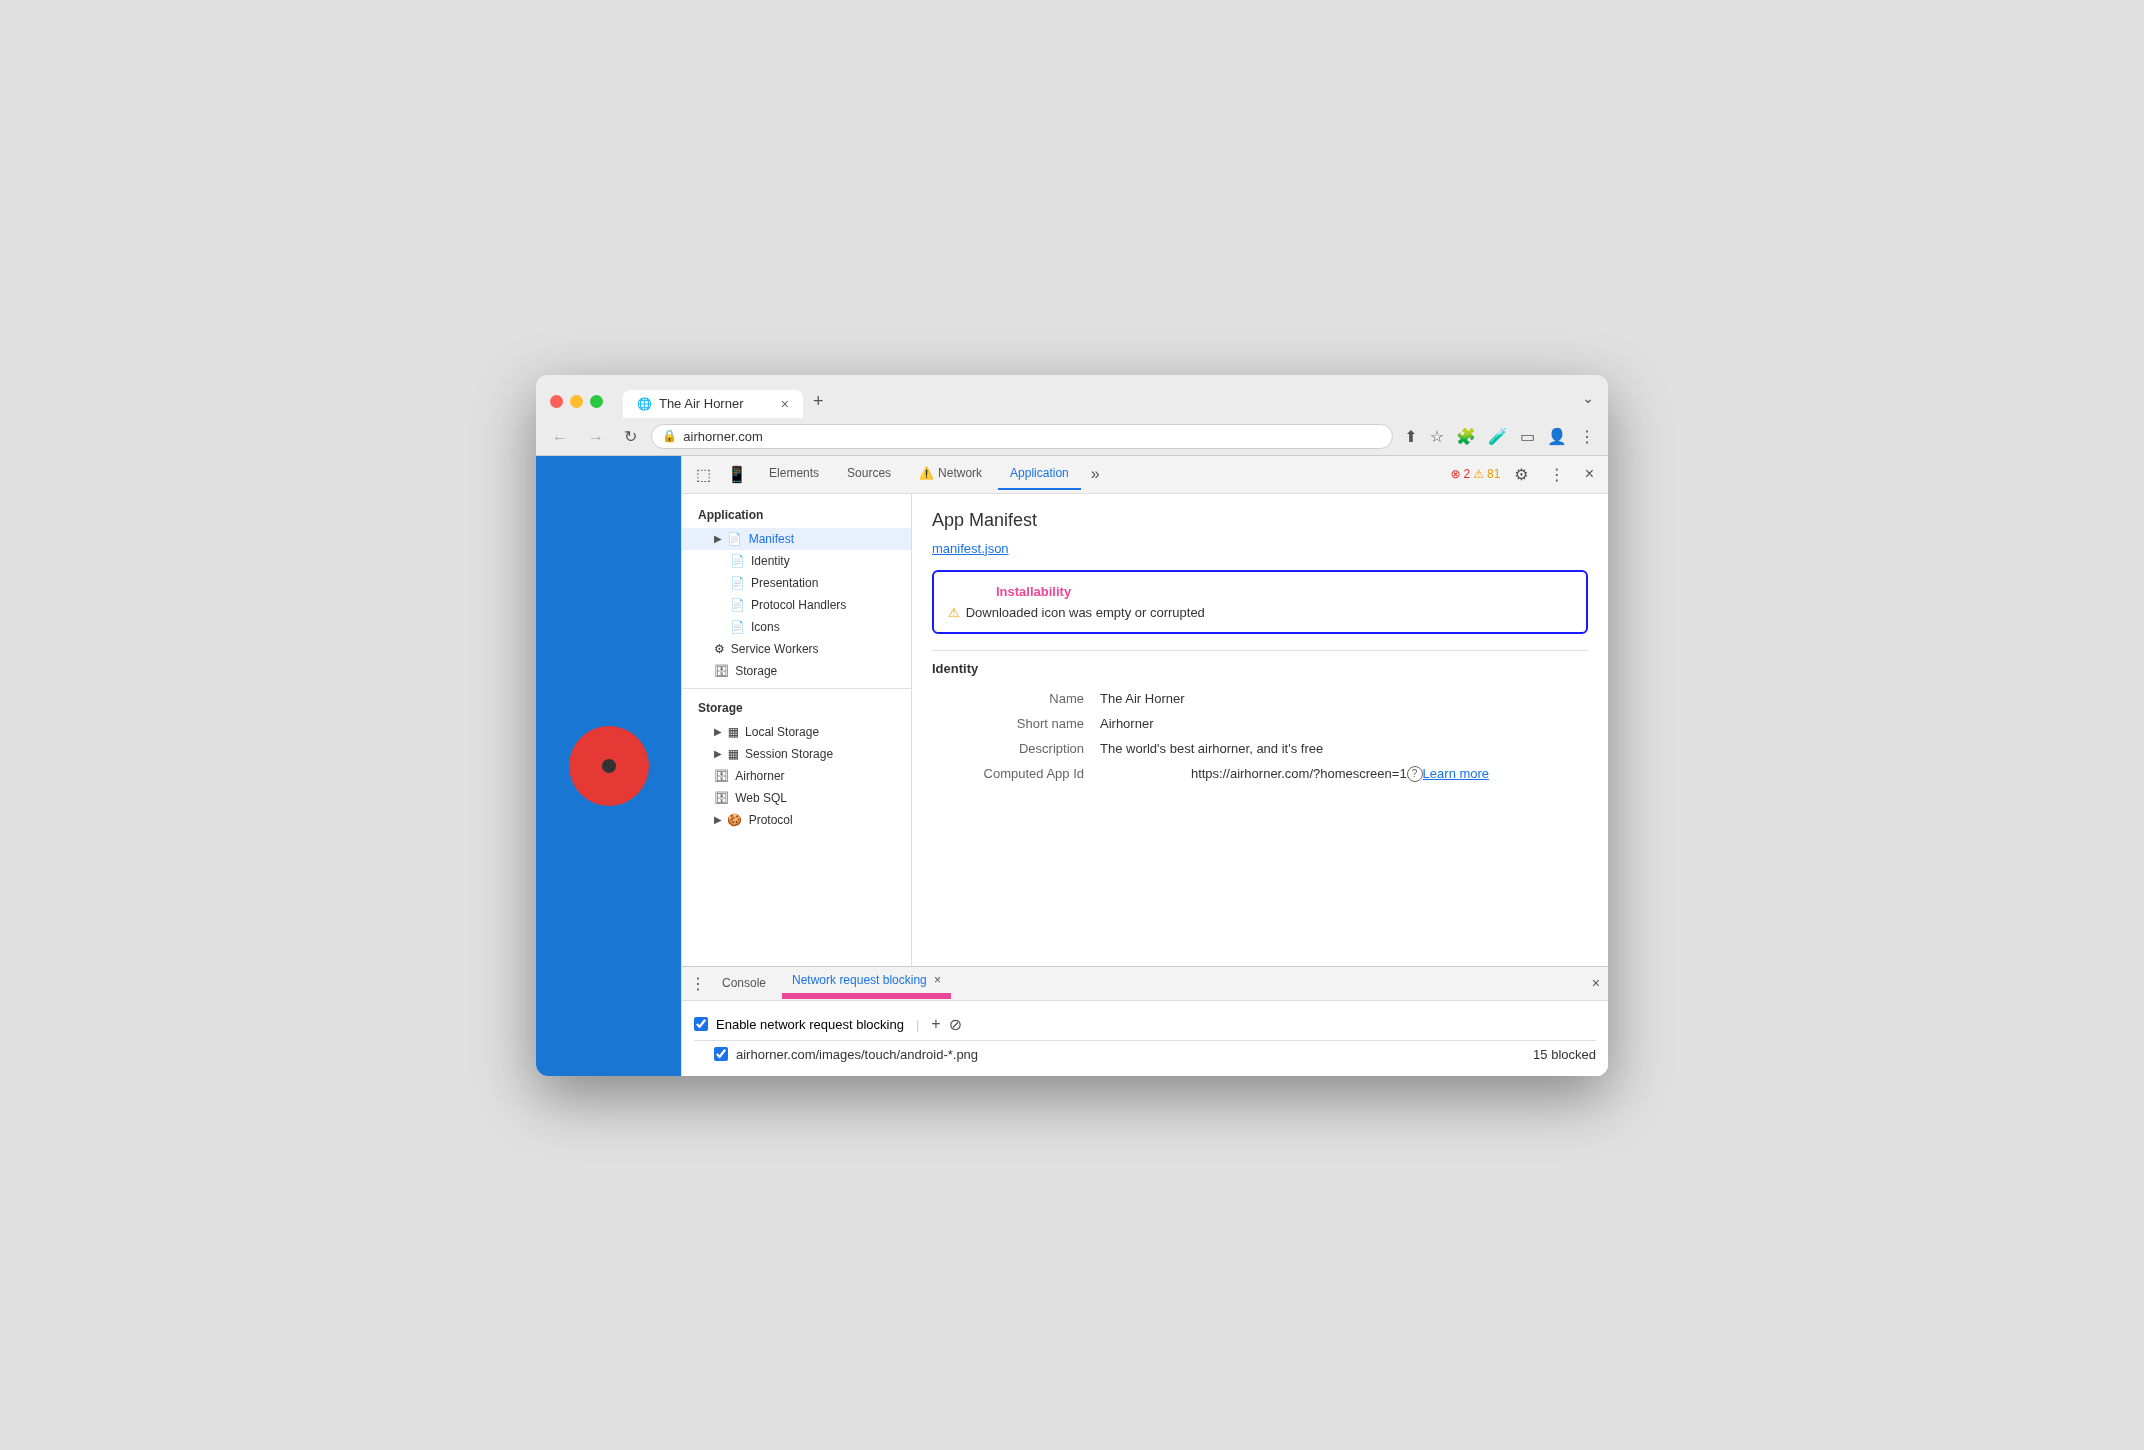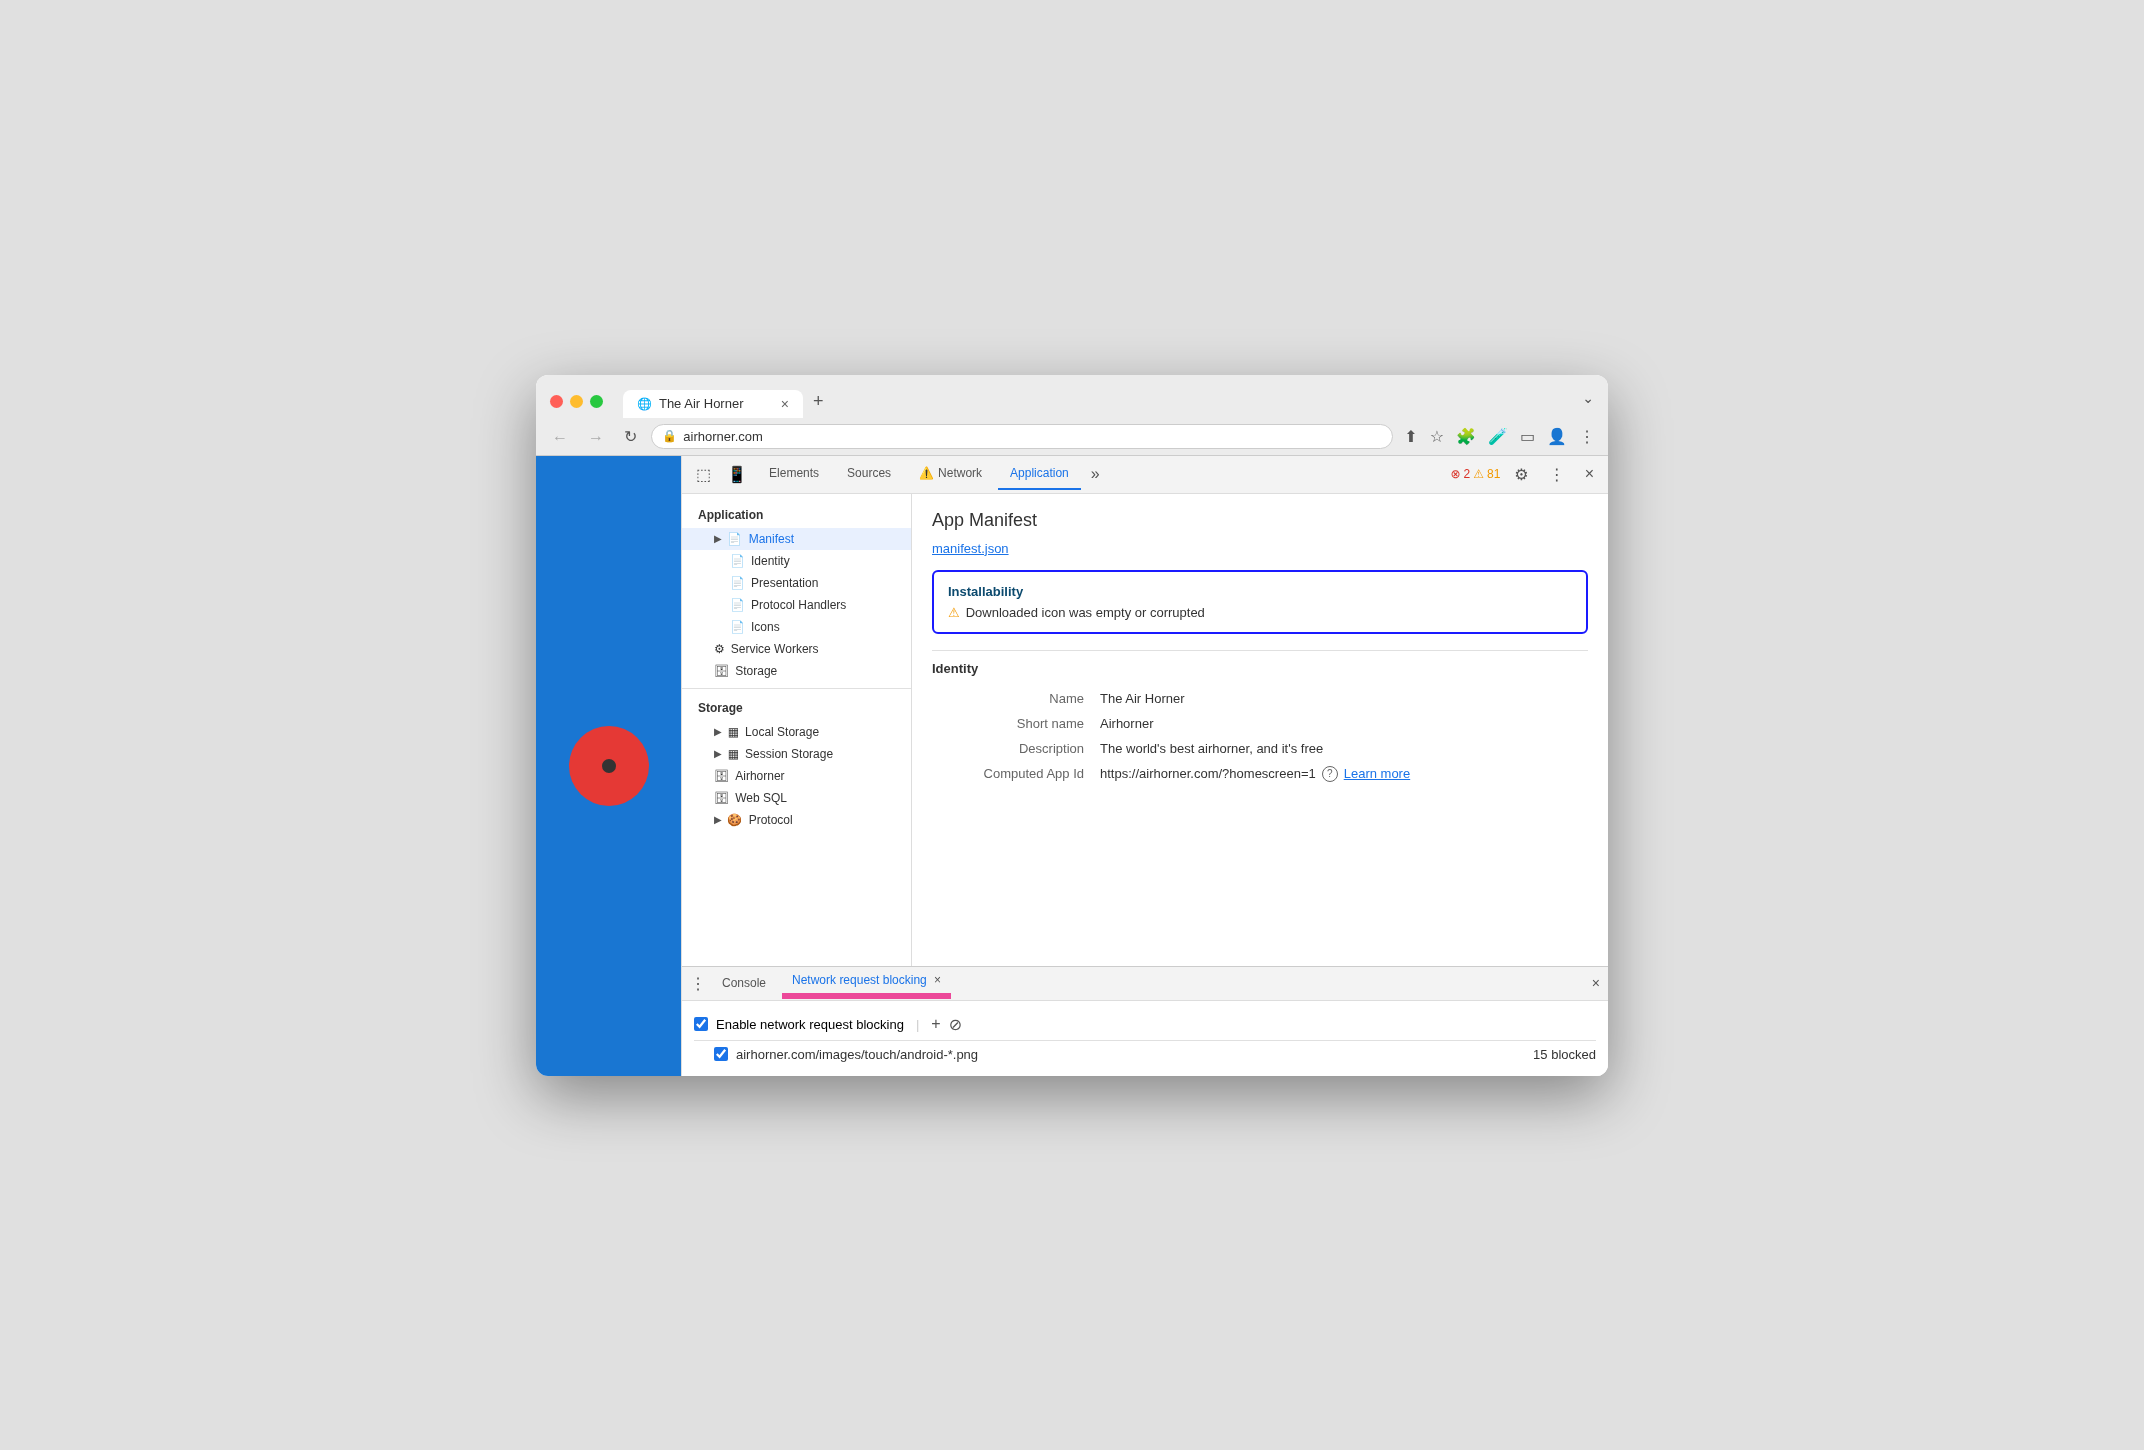--- a/index.html
+++ b/index.html
@@ -287,22 +287,23 @@
     }
     .installability-box {
       border: 2px solid #1a1aff;
       border-radius: 6px;
       padding: 12px 14px;
       margin-bottom: 16px;
     }
     .installability-title {
       font-size: 13px;
       font-weight: 600;
-      color: #0c4a6e;
+      color: #ec4899;
       margin-bottom: 6px;
+      margin-left: 48px;
     }
     .installability-error {
       display: flex;
       align-items: center;
       gap: 6px;
       font-size: 13px;
       color: #333;
     }
     .warn-icon { color: #f29900; }
 
@@ -332,21 +333,22 @@
       text-align: right;
       width: 160px;
       white-space: nowrap;
     }
     .identity-table tr td:last-child {
       color: #333;
     }
     .computed-app-id {
       display: flex;
       align-items: center;
-      gap: 6px;
+      gap: 0;
+      justify-content: center;
     }
     .computed-app-id a {
       color: #1a73e8;
       text-decoration: underline;
       cursor: pointer;
     }
     .help-icon {
       width: 16px;
       height: 16px;
       border-radius: 50%;

